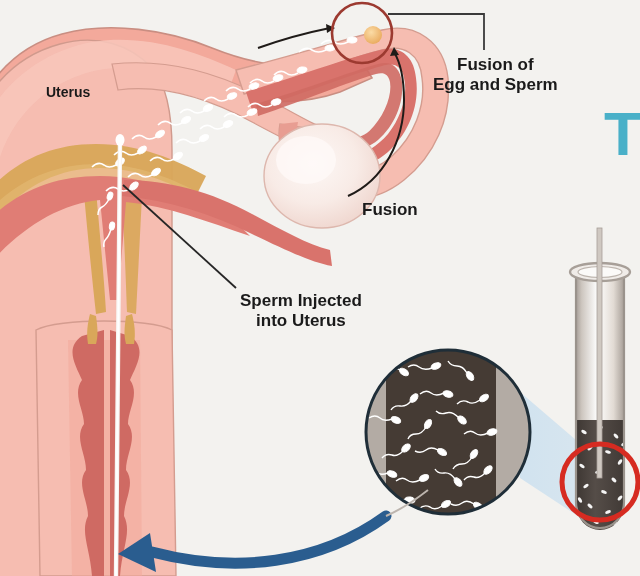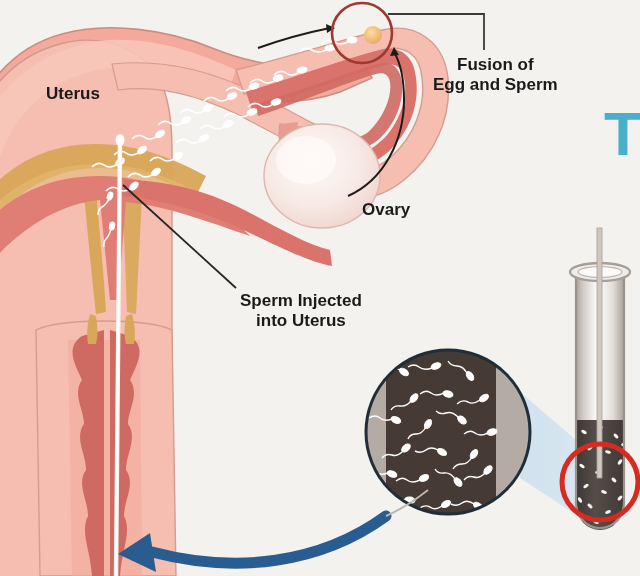--- a/index.html
+++ b/index.html
@@ -26,21 +26,21 @@
     color: #1a1a1a;
     font-family: "Liberation Sans", sans-serif;
     font-weight: bold;
     line-height: 1.18;
     white-space: pre;
     pointer-events: none;
   }
   #label-uterus {
     left: 46px;
     top: 84px;
-    font-size: 17px;
+    font-size: 14px;
     font-weight: bold;
   }
   #label-ovary {
     left: 362px;
     top: 200px;
     font-size: 17px;
   }
   #label-fusion {
     left: 433px;
     top: 55px;
@@ -485,21 +485,21 @@
       <g>
         <path d="M386 516 C320 564 236 574 152 552" fill="none" stroke="#2a5d8f" stroke-width="11" stroke-linecap="round"></path>
         <path d="M150 533 L118 554 L156 572 Z" fill="#2a5d8f"></path>
         <path d="M386 516 C404 508 418 498 428 490" fill="none" stroke="#bdb5ae" stroke-width="2"></path>
       </g>
     </g>
   </svg>
 
   <div class="label" id="label-uterus">Uterus</div>
 
-  <div class="label" id="label-ovary">Ovary</div>
+  <div class="label" id="label-ovary">Fusion</div>
 
   <div class="label" id="label-sperm-injected">Sperm Injected
 into Uterus</div>
 
   <div class="label" id="label-fusion">Fusion of
 Egg and Sperm</div>
 
   <div id="watermark-t">T</div>
 
 </div>

